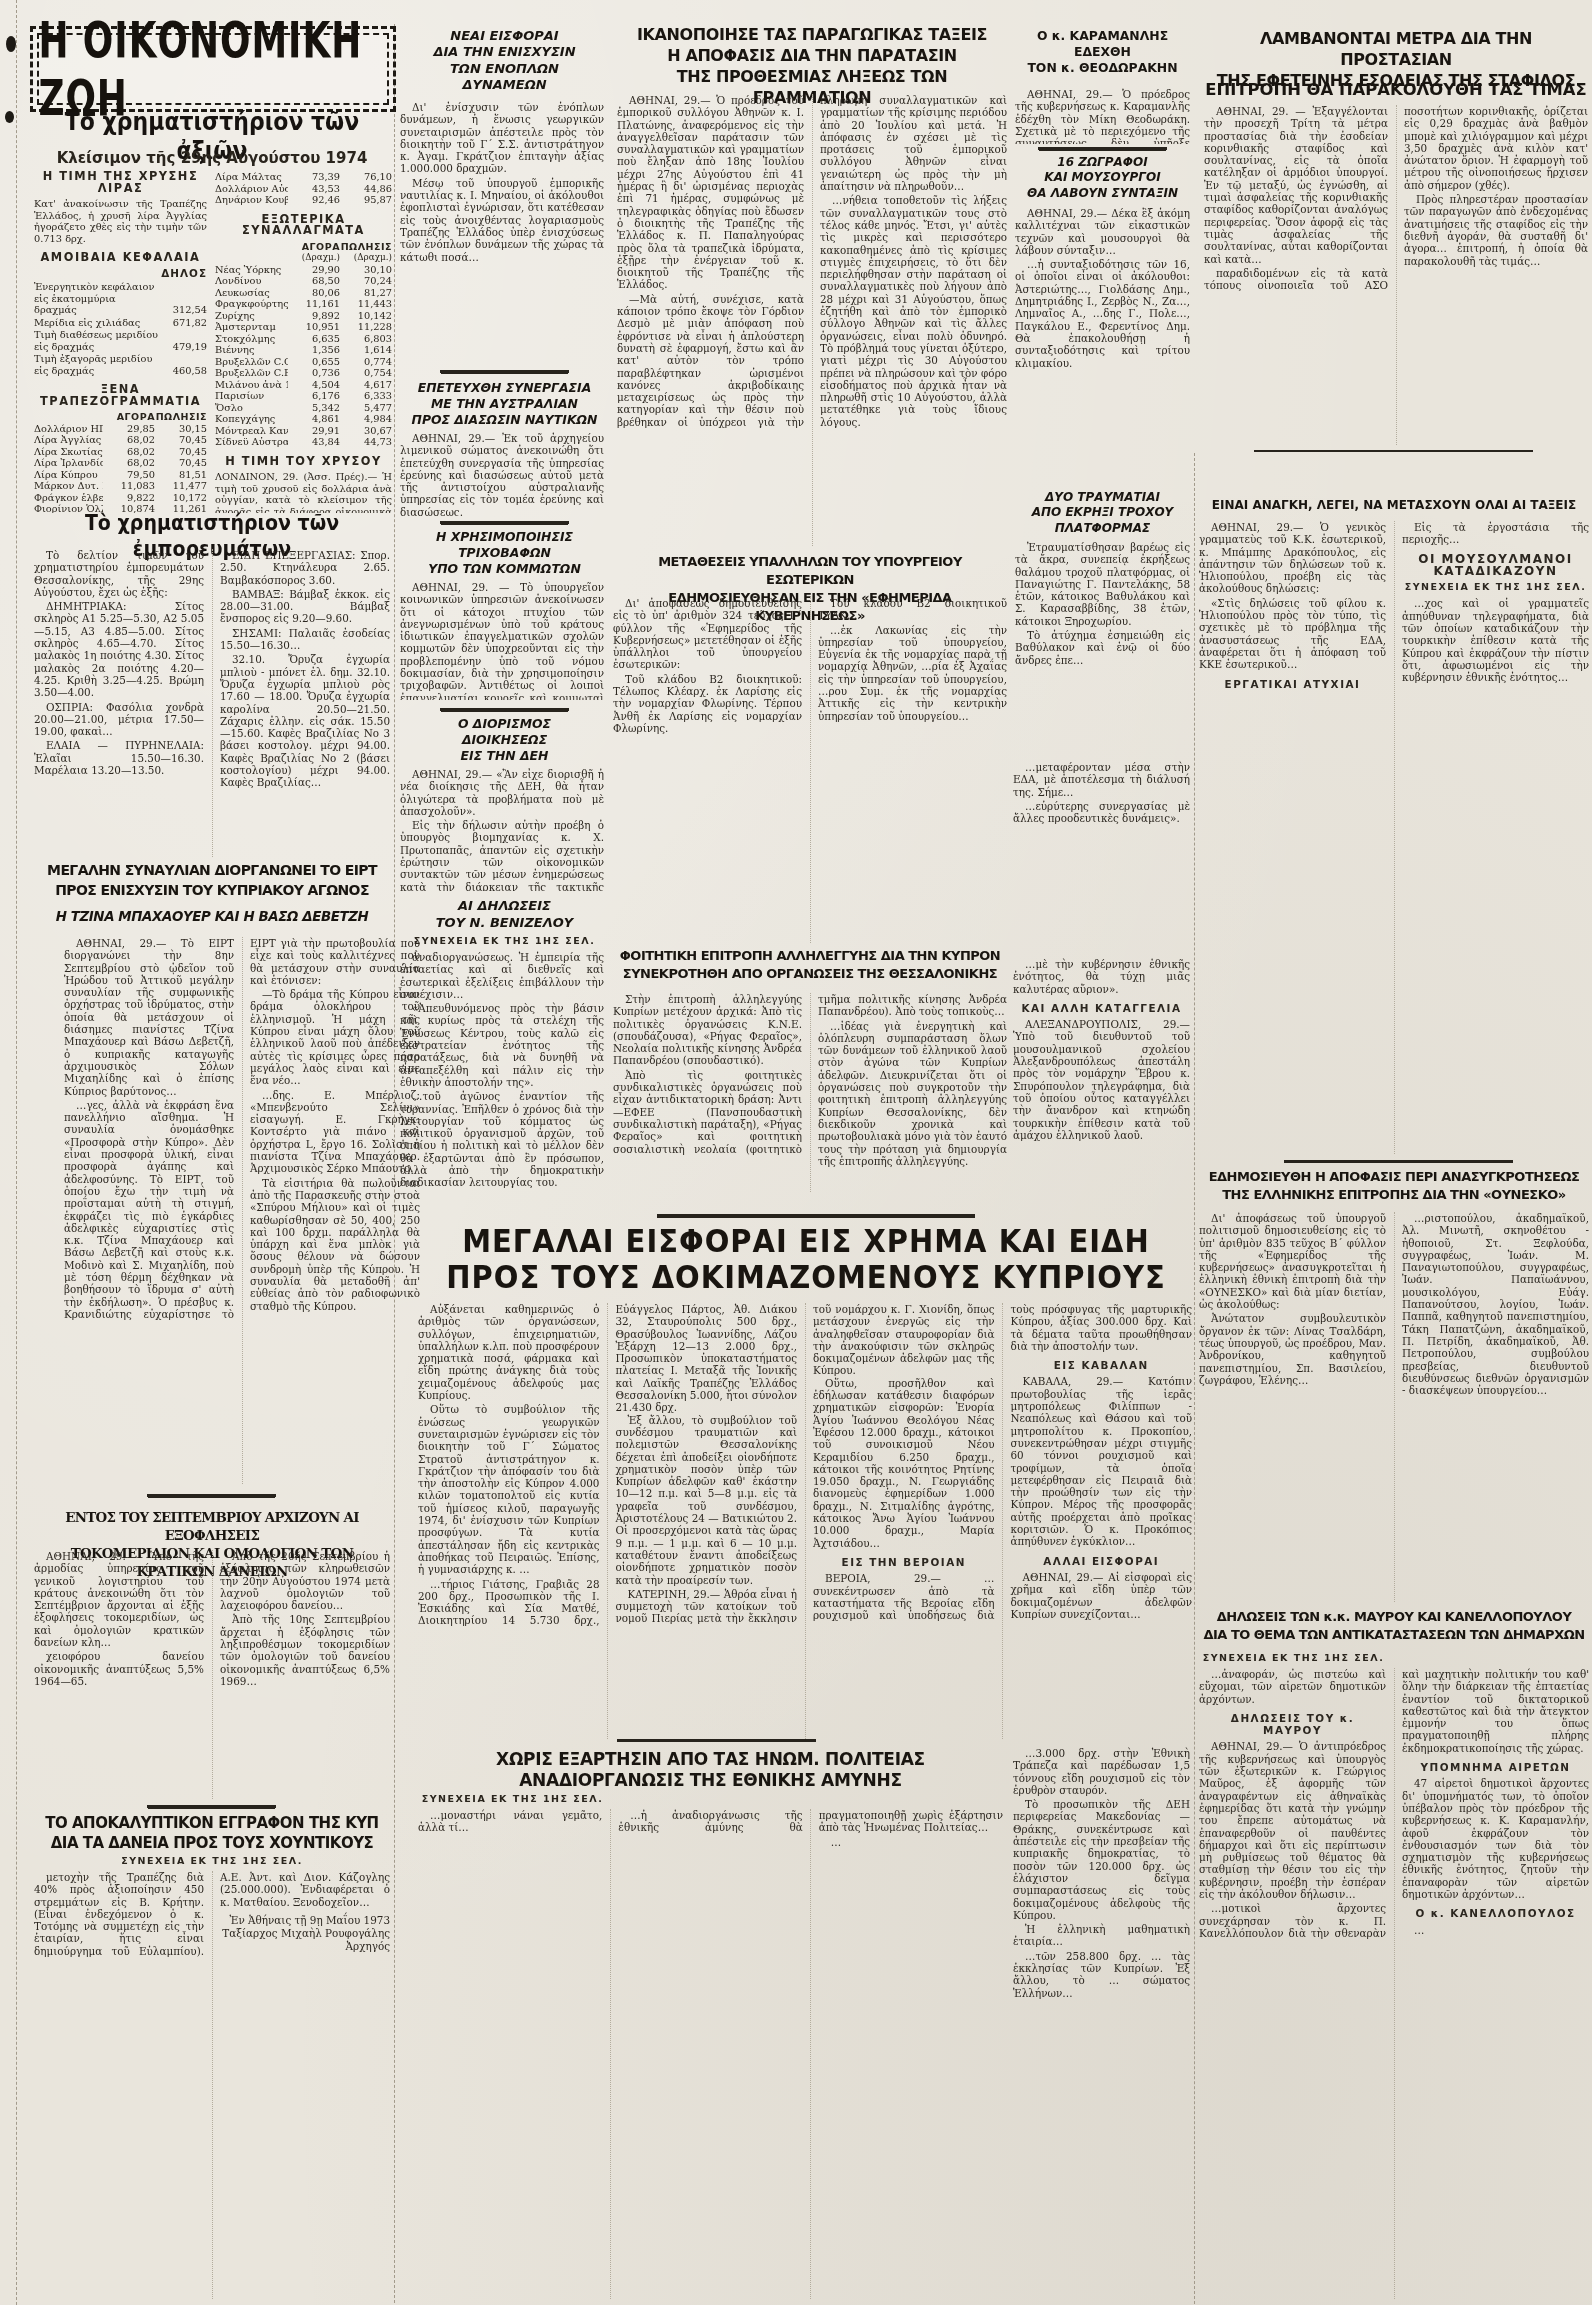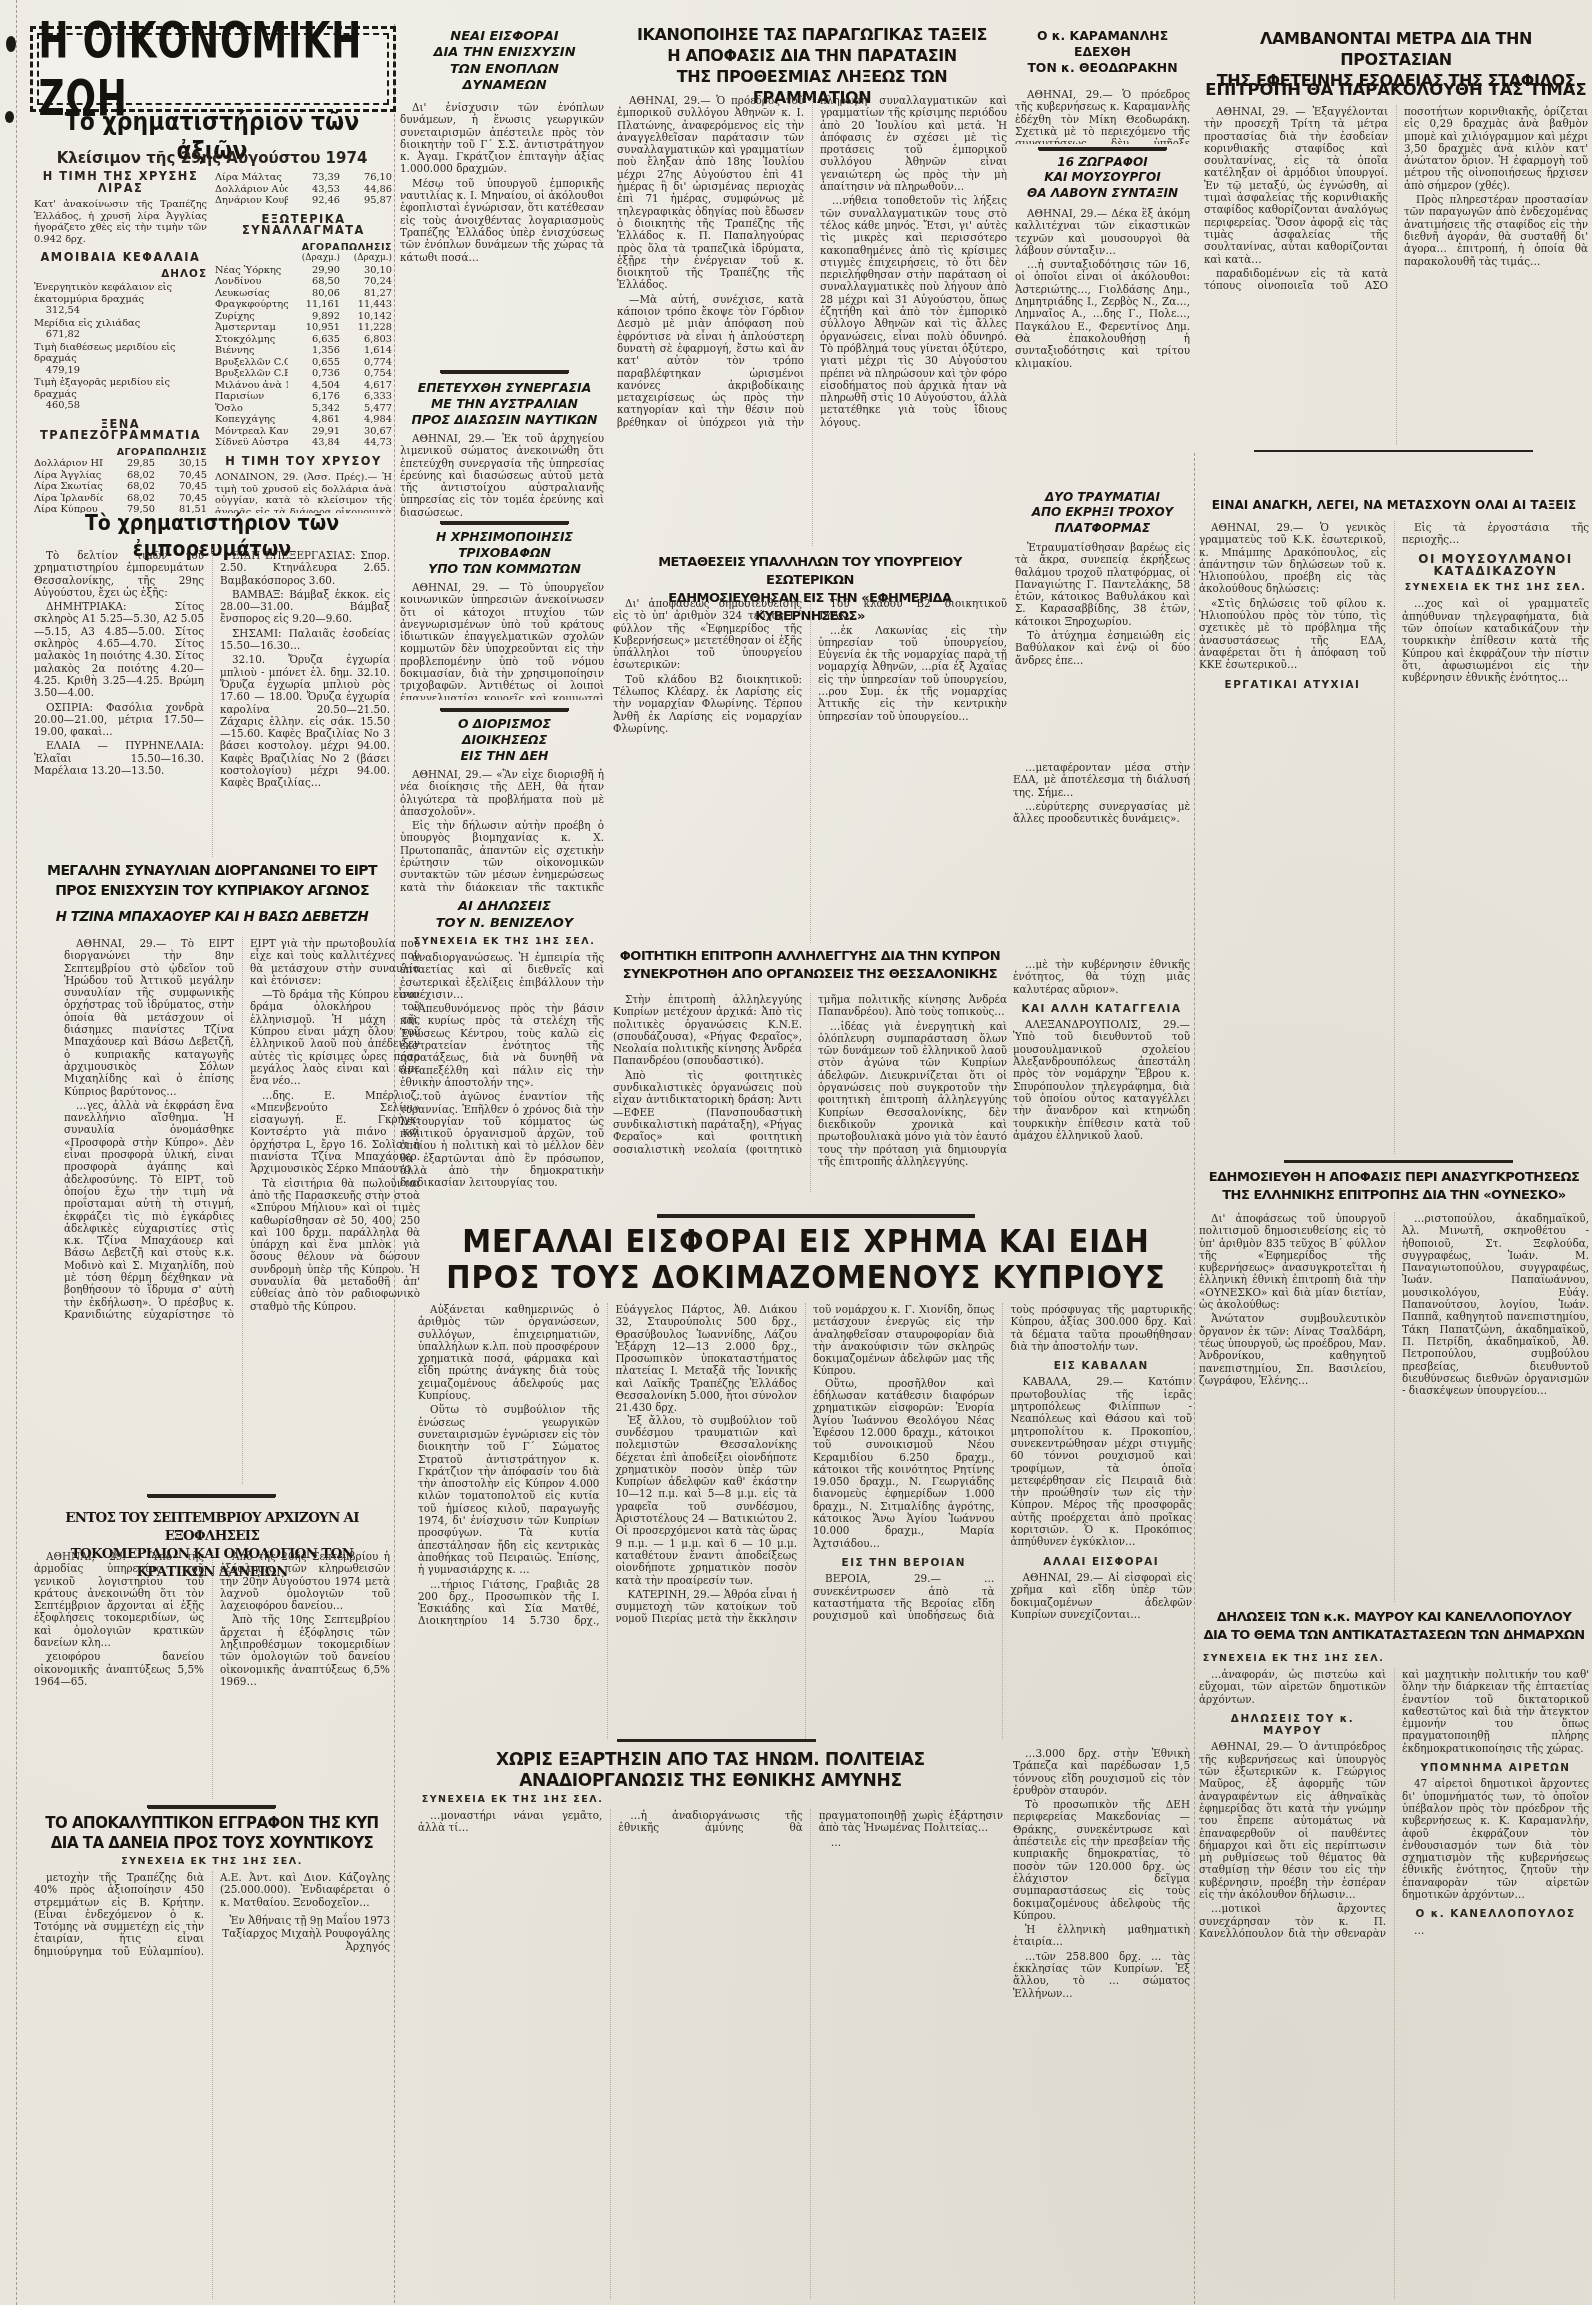--- a/index.html
+++ b/index.html
@@ -47,21 +47,21 @@
           letter-spacing:1.5px;text-align:center;margin:8px 0 4px 0;}
   .fin .intro{text-align:justify;margin-bottom:3px;}
   .fhead{display:flex;justify-content:flex-end;font-family:"DejaVu Sans",sans-serif;
          font-weight:bold;font-size:9.5px;letter-spacing:0.5px;}
   .fhead span{width:52px;text-align:right;}
   .funit{display:flex;justify-content:flex-end;font-size:8.8px;}
   .funit span{width:52px;text-align:right;}
   .frow{display:flex;}
   .frow .n{flex:1;white-space:nowrap;overflow:hidden;}
   .frow .a,.frow .b{width:52px;text-align:right;}
-  .mrow{display:flex;align-items:flex-start;margin-bottom:1px;flex-direction:column;}
+  .mrow{display:flex;align-items:flex-end;margin-bottom:1px;}
   .mrow .n{flex:1;}
   .mrow .v{width:46px;text-align:right;}
   .dlab{text-align:right;font-family:"DejaVu Sans",sans-serif;font-weight:bold;font-size:10.4px;
         letter-spacing:1px;margin:2px 0;}
   .blob{position:absolute;background:#1d1a15;border-radius:50%;}
 </style>
 </head>
 <body>
 
 <div class="page">
@@ -74,21 +74,21 @@
 
   <div class="abs mast" style="left:30px;top:26px;width:360px;height:80px;">
     <div class="t">Η ΟΙΚΟΝΟΜΙΚΗ ΖΩΗ</div>
   </div>
 
   <div class="abs secTitle" style="left:34px;top:111px;width:356px;font-size:22px;">Τὸ χρηματιστήριον τῶν ἀξιῶν</div>
   <div class="abs closing" style="left:34px;top:149px;width:356px;">Κλείσιμον τῆς 29ης Αὐγούστου 1974</div>
 
   <div class="abs fin" style="left:34px;top:171px;width:173px;height:342px;overflow:hidden;">
     <div class="h" style="margin-top:0;">Η ΤΙΜΗ ΤΗΣ ΧΡΥΣΗΣ ΛΙΡΑΣ</div>
-    <div class="intro">Κατ' ἀνακοίνωσιν τῆς Τραπέζης Ἑλλάδος, ἡ χρυσῆ λίρα Ἀγγλίας ἠγοράζετο χθὲς εἰς τὴν τιμὴν τῶν 0.942 δρχ.</div>
+    <div class="intro">Κατ' ἀνακοίνωσιν τῆς Τραπέζης Ἑλλάδος, ἡ χρυσῆ λίρα Ἀγγλίας ἠγοράζετο χθὲς εἰς τὴν τιμὴν τῶν 0.713 δρχ.</div>
     <div class="h">ΑΜΟΙΒΑΙΑ ΚΕΦΑΛΑΙΑ</div>
     <div class="dlab">ΔΗΛΟΣ</div>
     <div>
 
     <div class="mrow">
           <span class="n">Ἐνεργητικὸν κεφάλαιον εἰς ἑκατομμύρια δραχμάς</span>
           <span class="v">312,54</span>
         </div>
         <div class="mrow">
           <span class="n">Μερίδια εἰς χιλιάδας</span>

